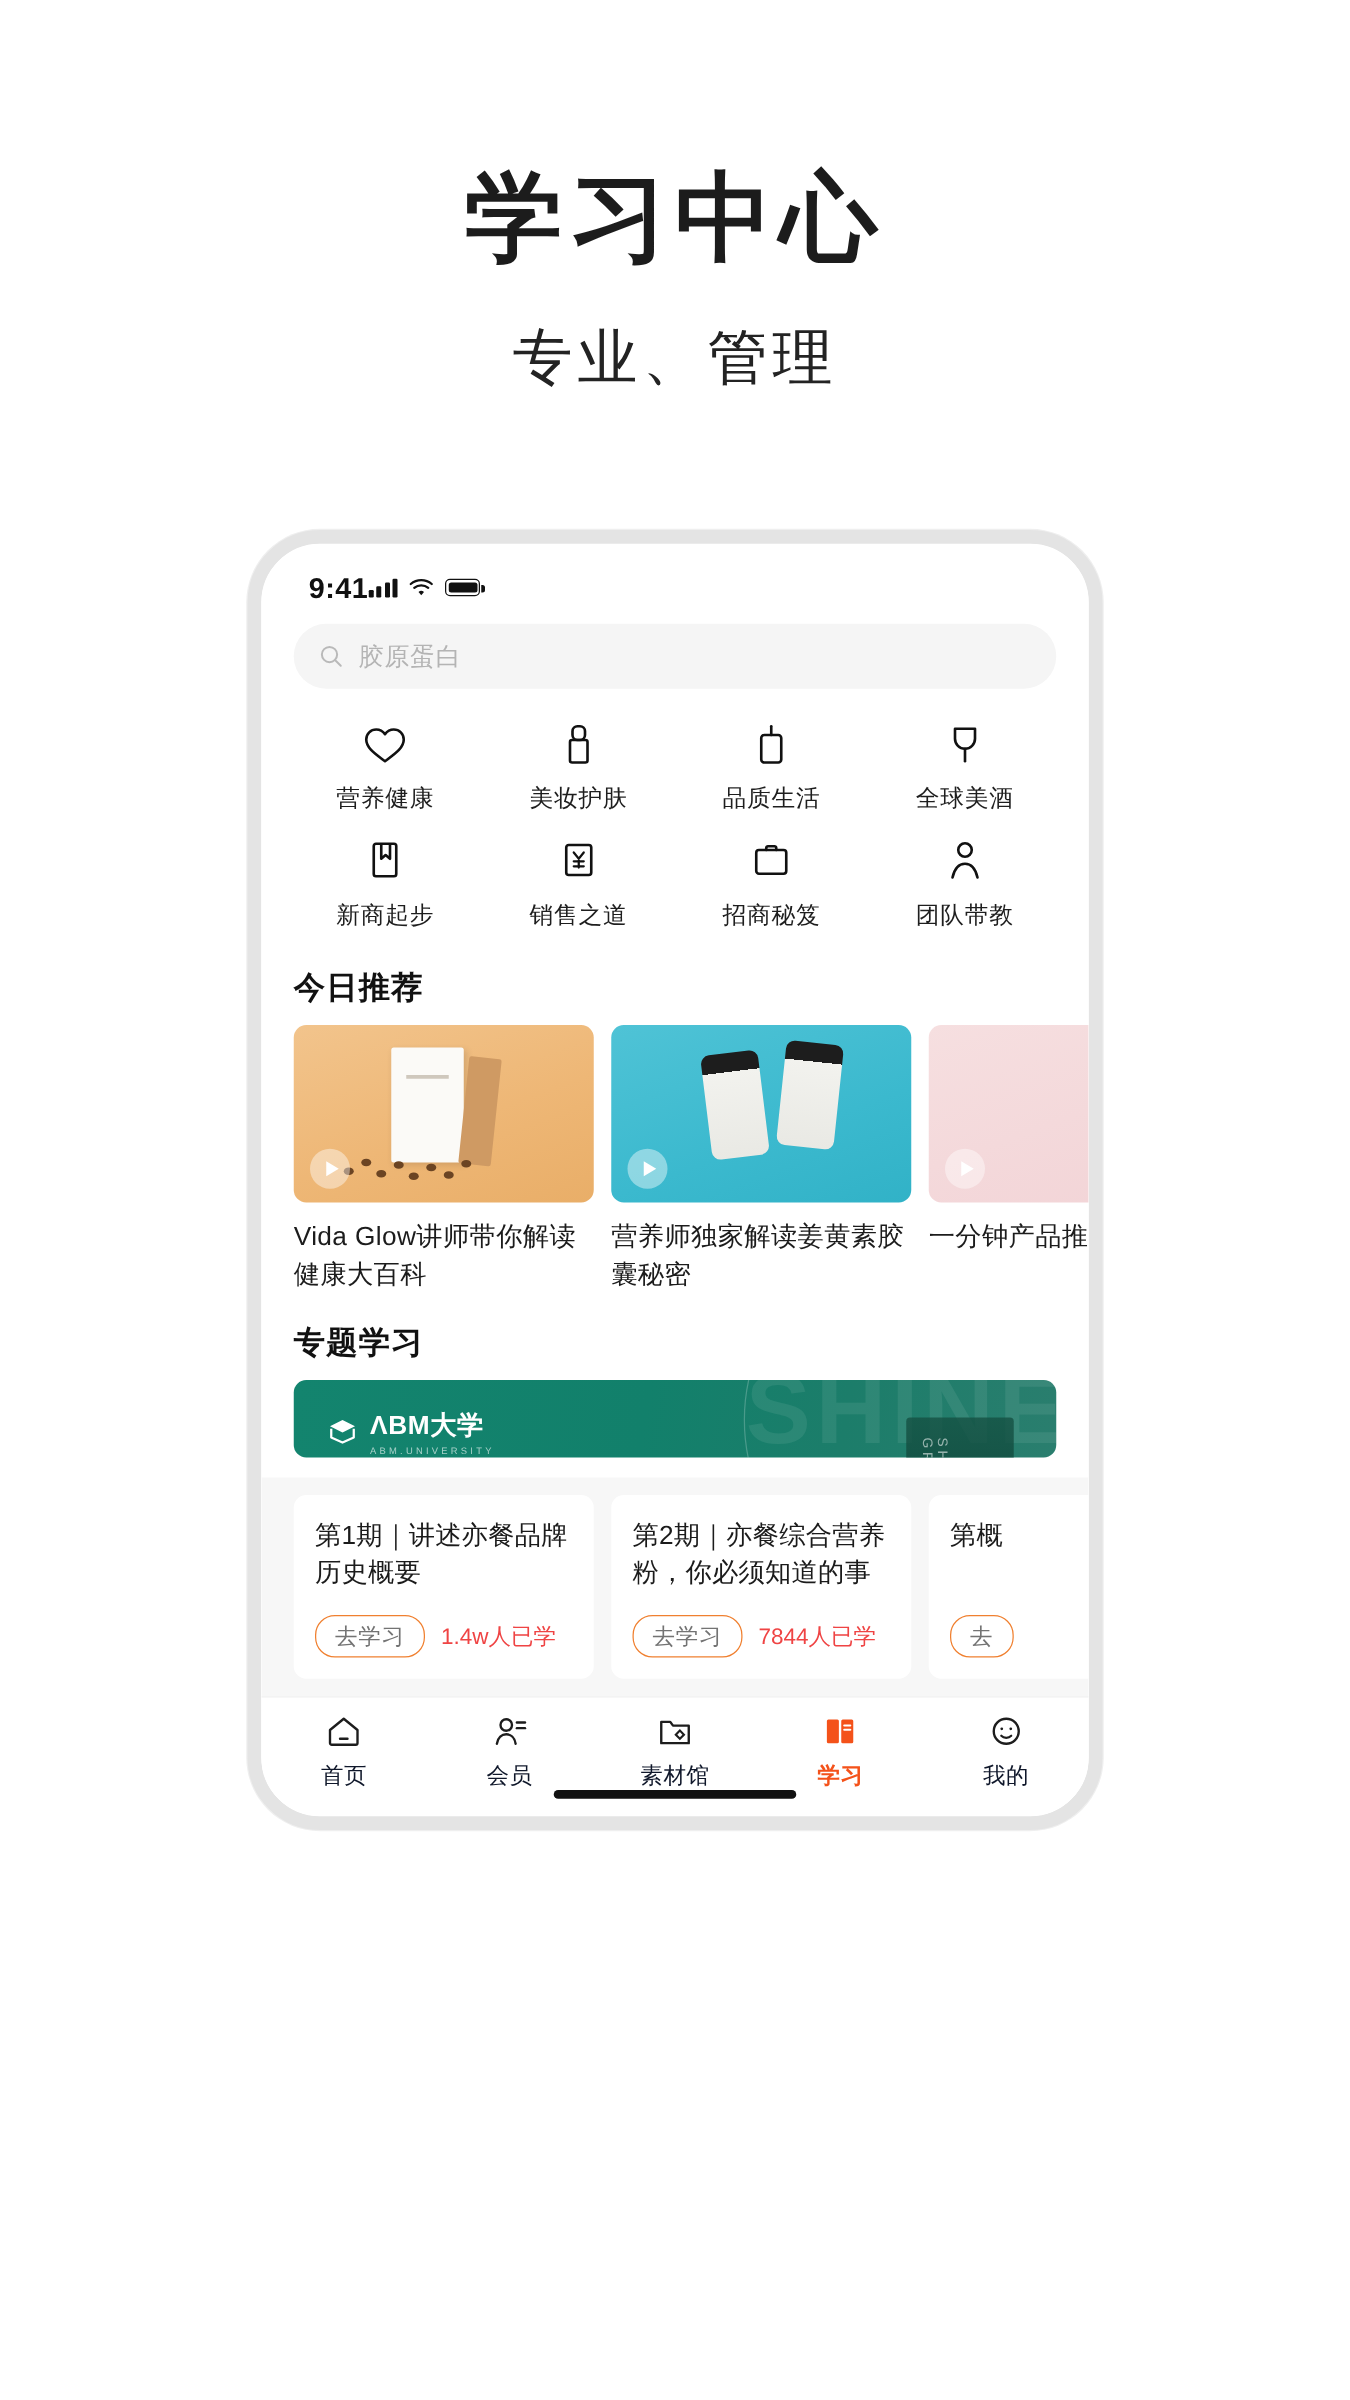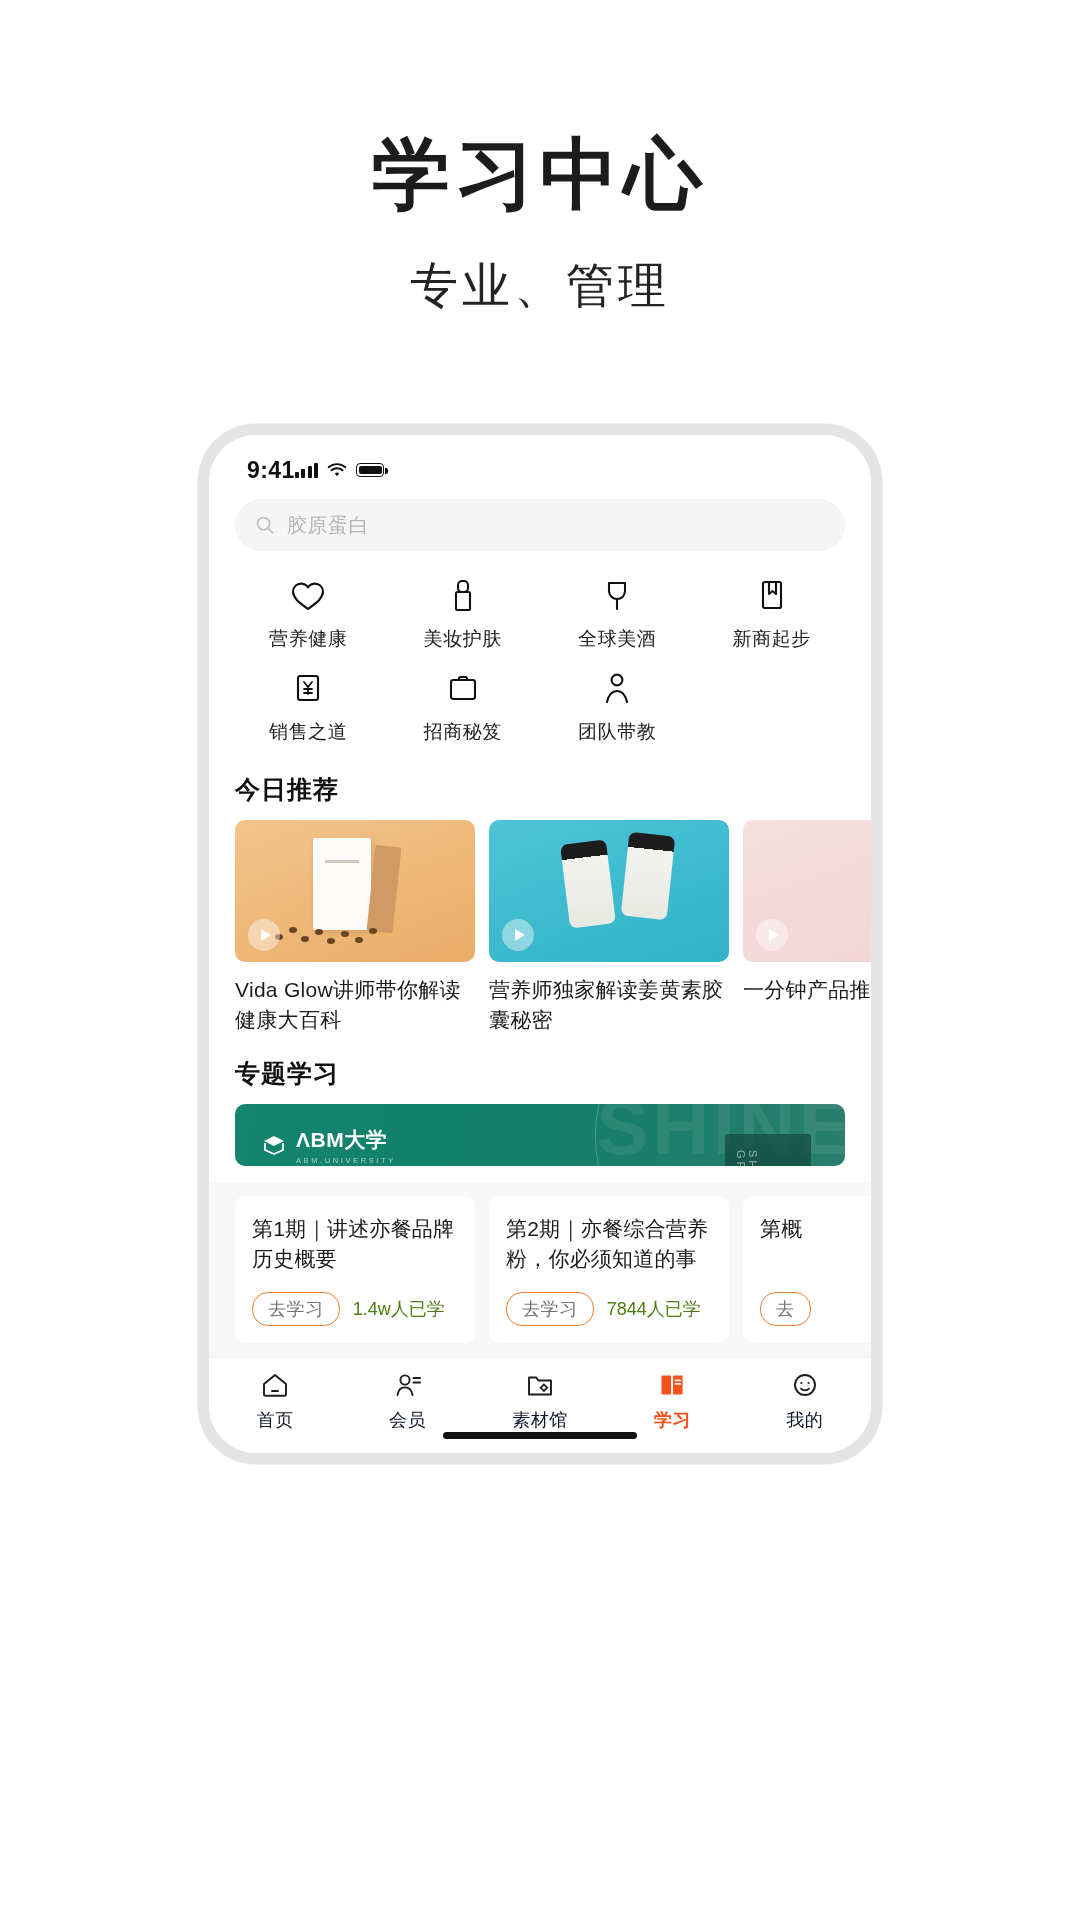--- a/index.html
+++ b/index.html
@@ -186,21 +186,21 @@
   }
   .course {
     flex:0 0 240px; background:#fff; border-radius:10px; padding:18px 17px 17px 17px;
   }
   .course-t { font-size:21px; line-height:1.45; color:#1b1b1b; height:62px; letter-spacing:.2px; }
   .course-f { margin-top:16px; display:flex; align-items:center; gap:13px; }
   .go-btn {
     border:1.3px solid #f08030; color:#737373; border-radius:16px;
     font-size:18px; padding:4px 15px; letter-spacing:.6px; white-space:nowrap;
   }
-  .learners { font-size:18px; color:#4d7c0f; white-space:nowrap; }
+  .learners { font-size:18px; color:#ef4444; white-space:nowrap; }
 
   
   .tabbar {
     flex:0 0 96px; border-top:1px solid #f0f0f0; background:#fff;
     display:flex; align-items:flex-start; padding-top:12px;
   }
   .tab { flex:1; display:flex; flex-direction:column; align-items:center; gap:8px; }
   .tab-ic { height:30px; display:flex; align-items:center; justify-content:center; }
   .tab-lb { font-size:18px; color:#0f172a; letter-spacing:.5px; }
   .tab.active .tab-lb { color:#f4521a; font-weight:700; }
@@ -270,20 +270,29 @@
           <div class="cat">
             <div class="cat-ic">
               <svg width="32" height="36" viewBox="0 0 32 36">
                   <rect x="11" y="3" width="10" height="11" rx="4" fill="none" stroke="#111" stroke-width="2.1"></rect>
                   <rect x="9" y="14" width="14" height="18" rx="1.6" fill="none" stroke="#111" stroke-width="2.1"></rect>
                 </svg>
             </div>
             <div class="cat-lb">美妆护肤</div>
           </div>
 
+          <div class="cat">
+            <div class="cat-ic">
+              <svg width="32" height="36" viewBox="0 0 32 36">
+                  <line x1="16" y1="3" x2="16" y2="10" stroke="#111" stroke-width="2.1" stroke-linecap="round"></line>
+                  <rect x="8" y="10" width="16" height="22" rx="2.4" fill="none" stroke="#111" stroke-width="2.1"></rect>
+                </svg>
+            </div>
+            <div class="cat-lb">品质生活</div>
+          </div>
 
           <div class="cat">
             <div class="cat-ic">
               <svg width="32" height="36" viewBox="0 0 32 36">
                   <path d="M8 5h16v8a8 8 0 0 1-16 0z" fill="none" stroke="#111" stroke-width="2.1" stroke-linejoin="round"></path>
                   <line x1="16" y1="21" x2="16" y2="31" stroke="#111" stroke-width="2.1" stroke-linecap="round"></line>
                 </svg>
             </div>
             <div class="cat-lb">全球美酒</div>
           </div>

